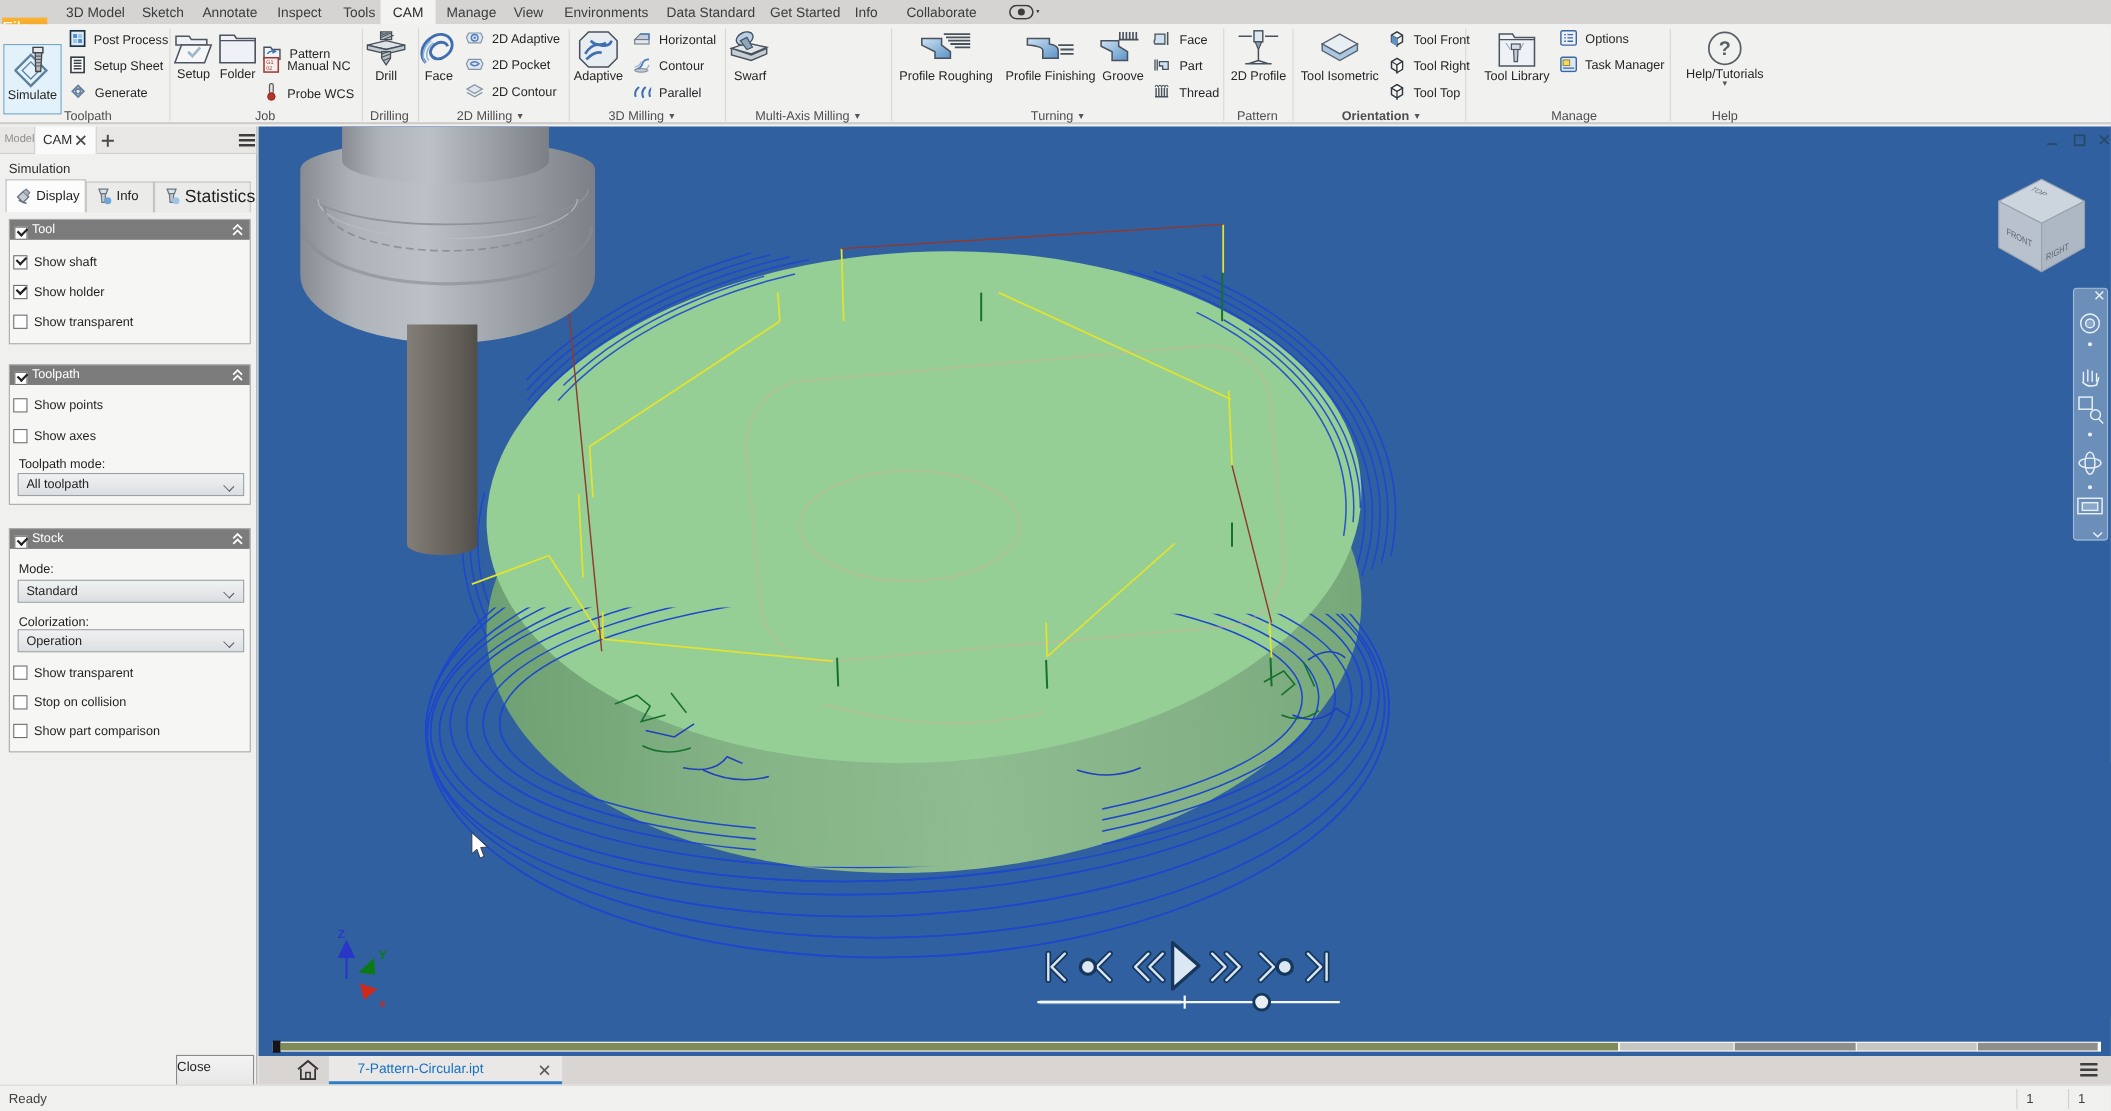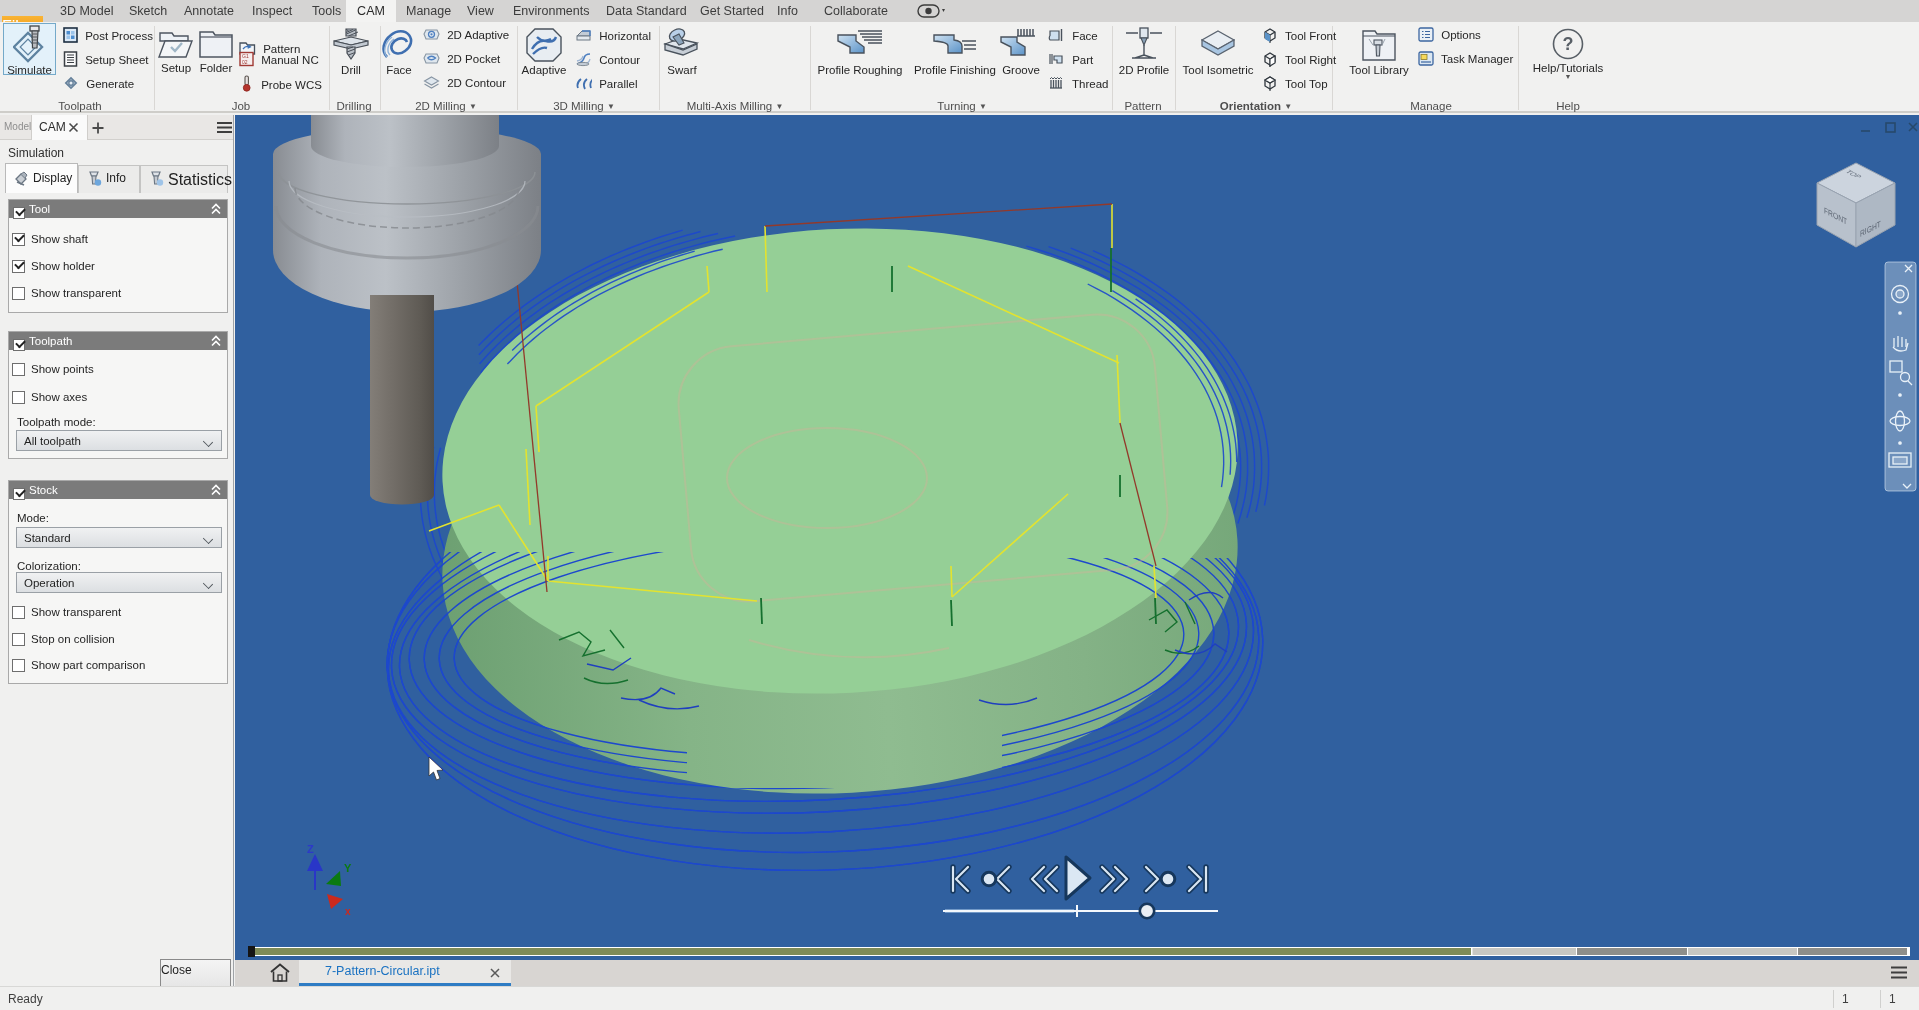--- a/index.html
+++ b/index.html
@@ -81,21 +81,21 @@
   <div class="glabel" style="left:304px;width:100px;">Drilling</div>
   <div class="glabel" style="left:396px;width:100px;">2D Milling <span class="car">▼</span></div>
   <div class="glabel" style="left:534px;width:100px;">3D Milling <span class="car">▼</span></div>
   <div class="glabel" style="left:665px;width:140px;">Multi-Axis Milling <span class="car">▼</span></div>
   <div class="glabel" style="left:912px;width:100px;">Turning <span class="car">▼</span></div>
   <div class="glabel" style="left:1093px;width:100px;">Pattern</div>
   <div class="glabel" style="left:1206px;width:100px;font-weight:bold;">Orientation <span class="car">▼</span></div>
   <div class="glabel" style="left:1381px;width:100px;">Manage</div>
   <div class="glabel" style="left:1518px;width:100px;">Help</div>
 
-  <div class="bigbtn" style="left:3px;top:1px;width:53px;height:52px;background:#e3f1fa;border:1px solid #74a9c9;">
+  <div class="bigbtn" style="left:3px;top:18px;width:53px;height:64px;background:#e3f1fa;border:1px solid #74a9c9;">
     <svg width="34" height="38" viewBox="0 0 34 38">
       <rect x="5" y="12" width="20" height="20" transform="rotate(45 15 22)" fill="none" stroke="#5d82a0" stroke-width="2.2"></rect>
       <rect x="9.5" y="16.5" width="11" height="11" transform="rotate(45 15 22)" fill="none" stroke="#5d82a0" stroke-width="1.2"></rect>
       <rect x="17" y="1" width="9" height="5" fill="#e8e8ea" stroke="#3f4448" stroke-width="1.3"></rect>
       <path d="M19,6 l6,0 l-1,17 -4.5,0 z" fill="#b9bcc0" stroke="#3f4448" stroke-width="1.2"></path>
       <path d="M19,9 l6,0 M18.8,12 l6,0 M18.6,15 l5.6,0 M18.5,18 l5.5,0" stroke="#55585c" stroke-width="1"></path>
     </svg>
     <div class="lab">Simulate</div>
   </div>
 

